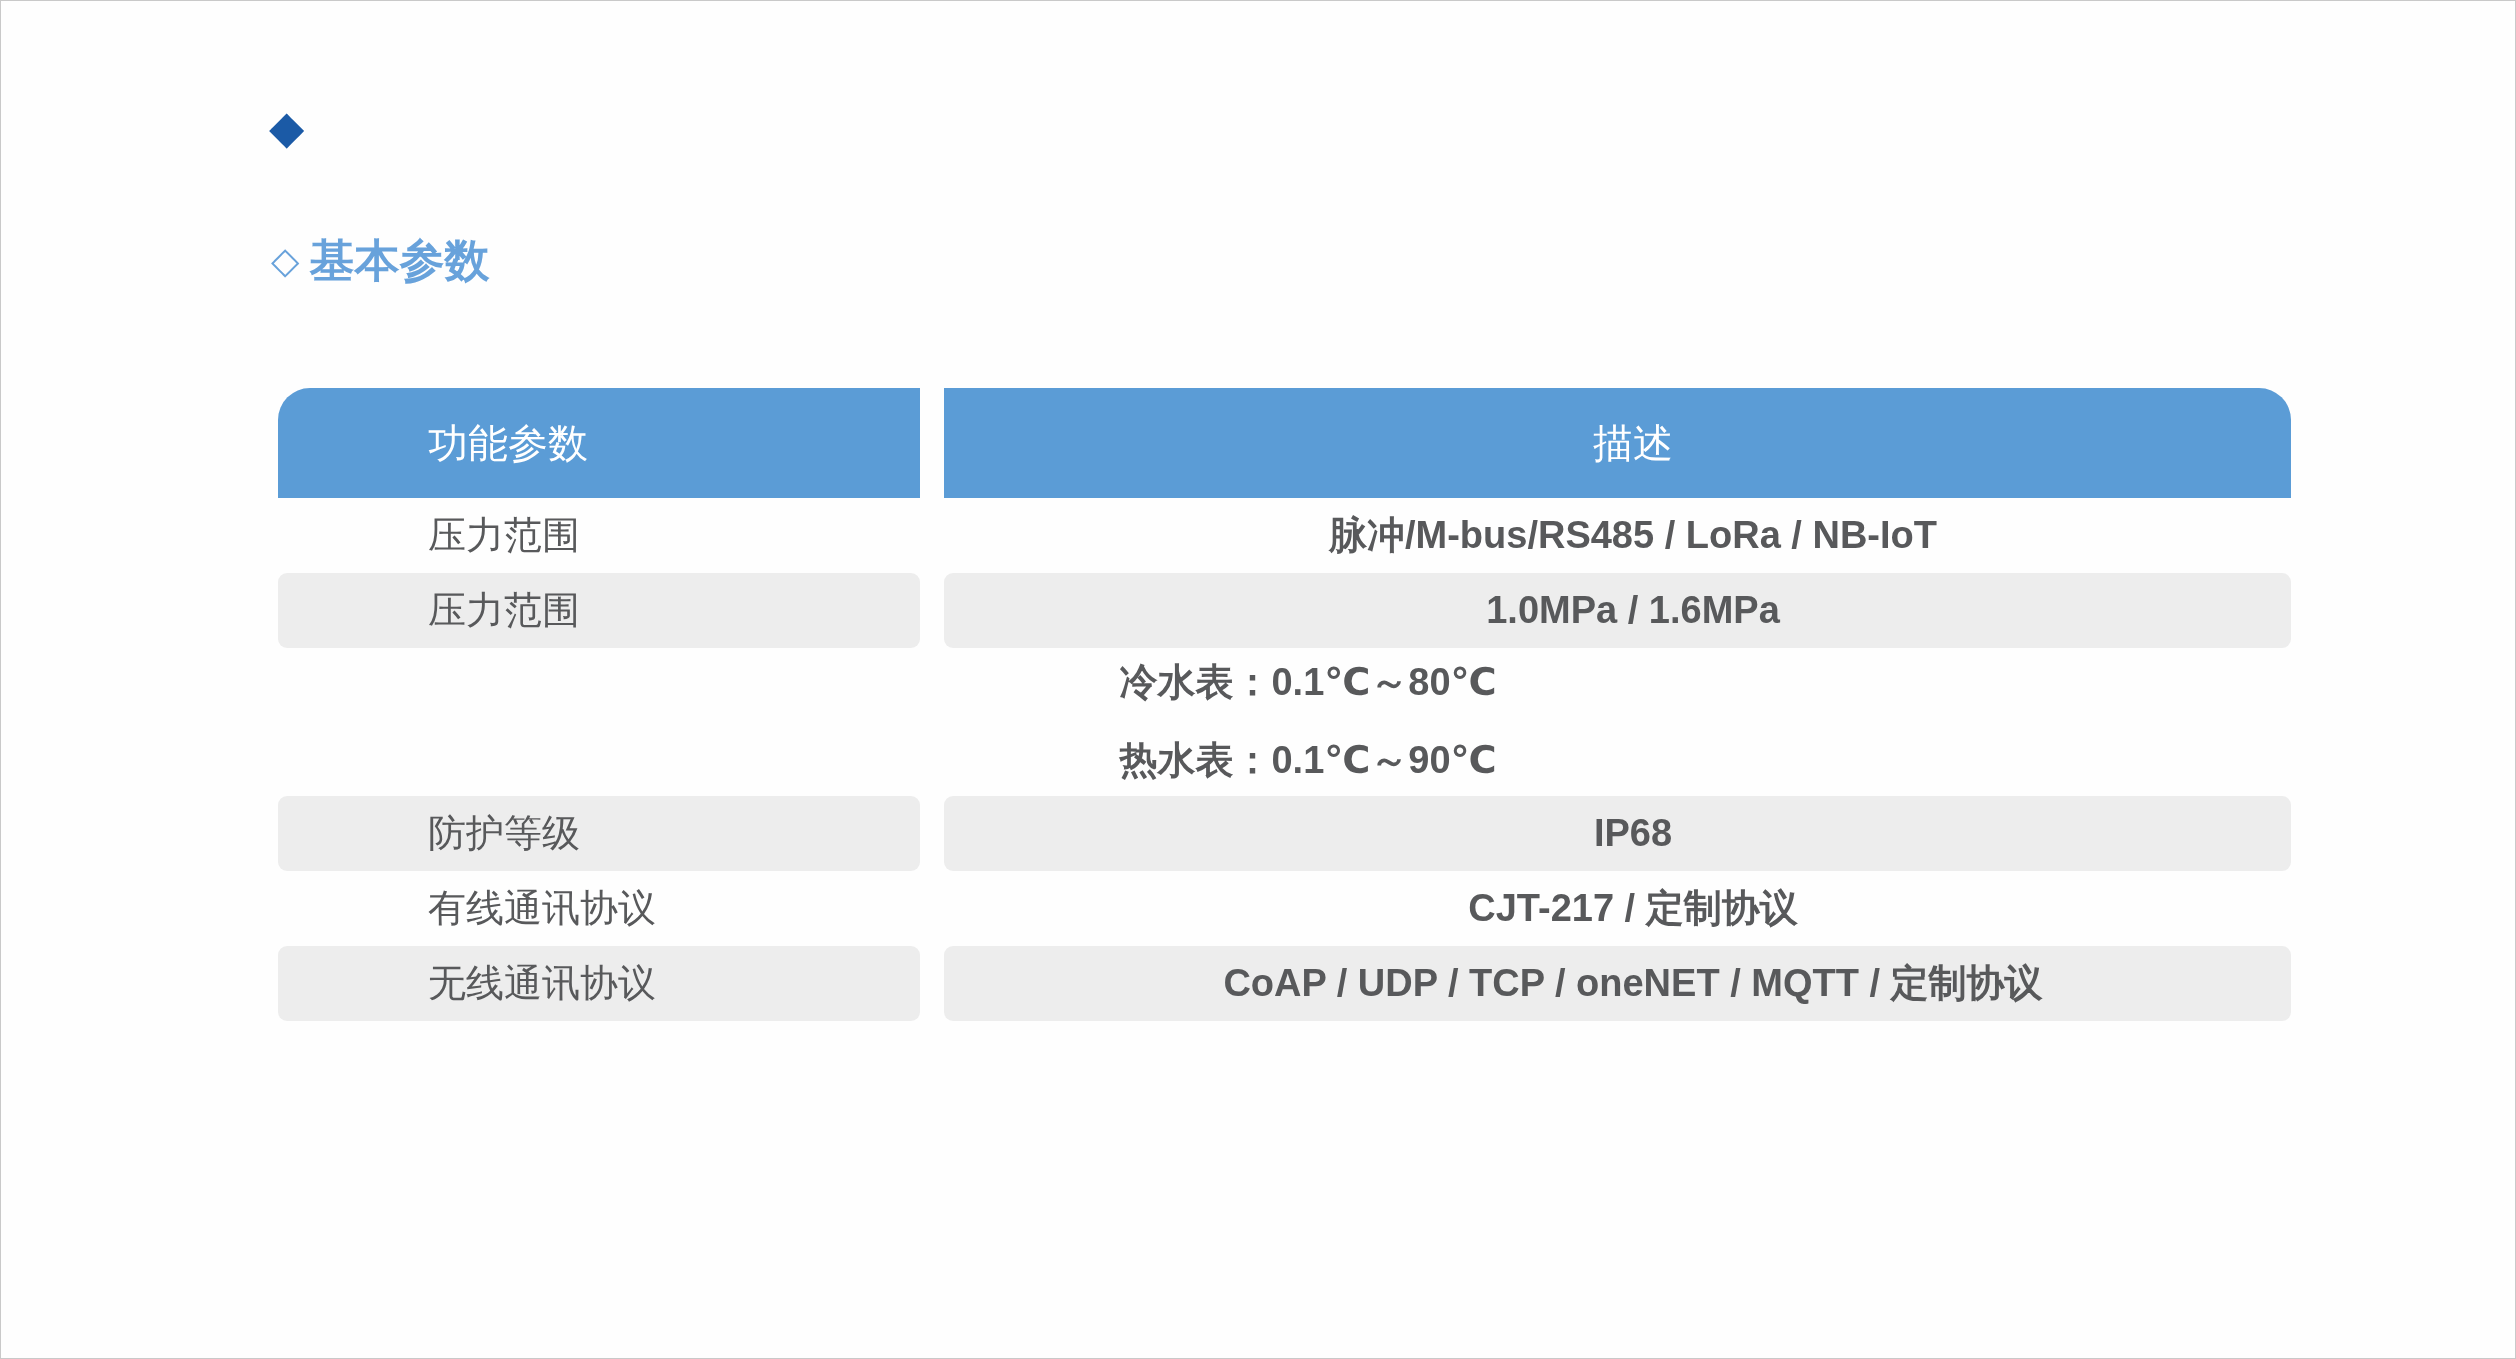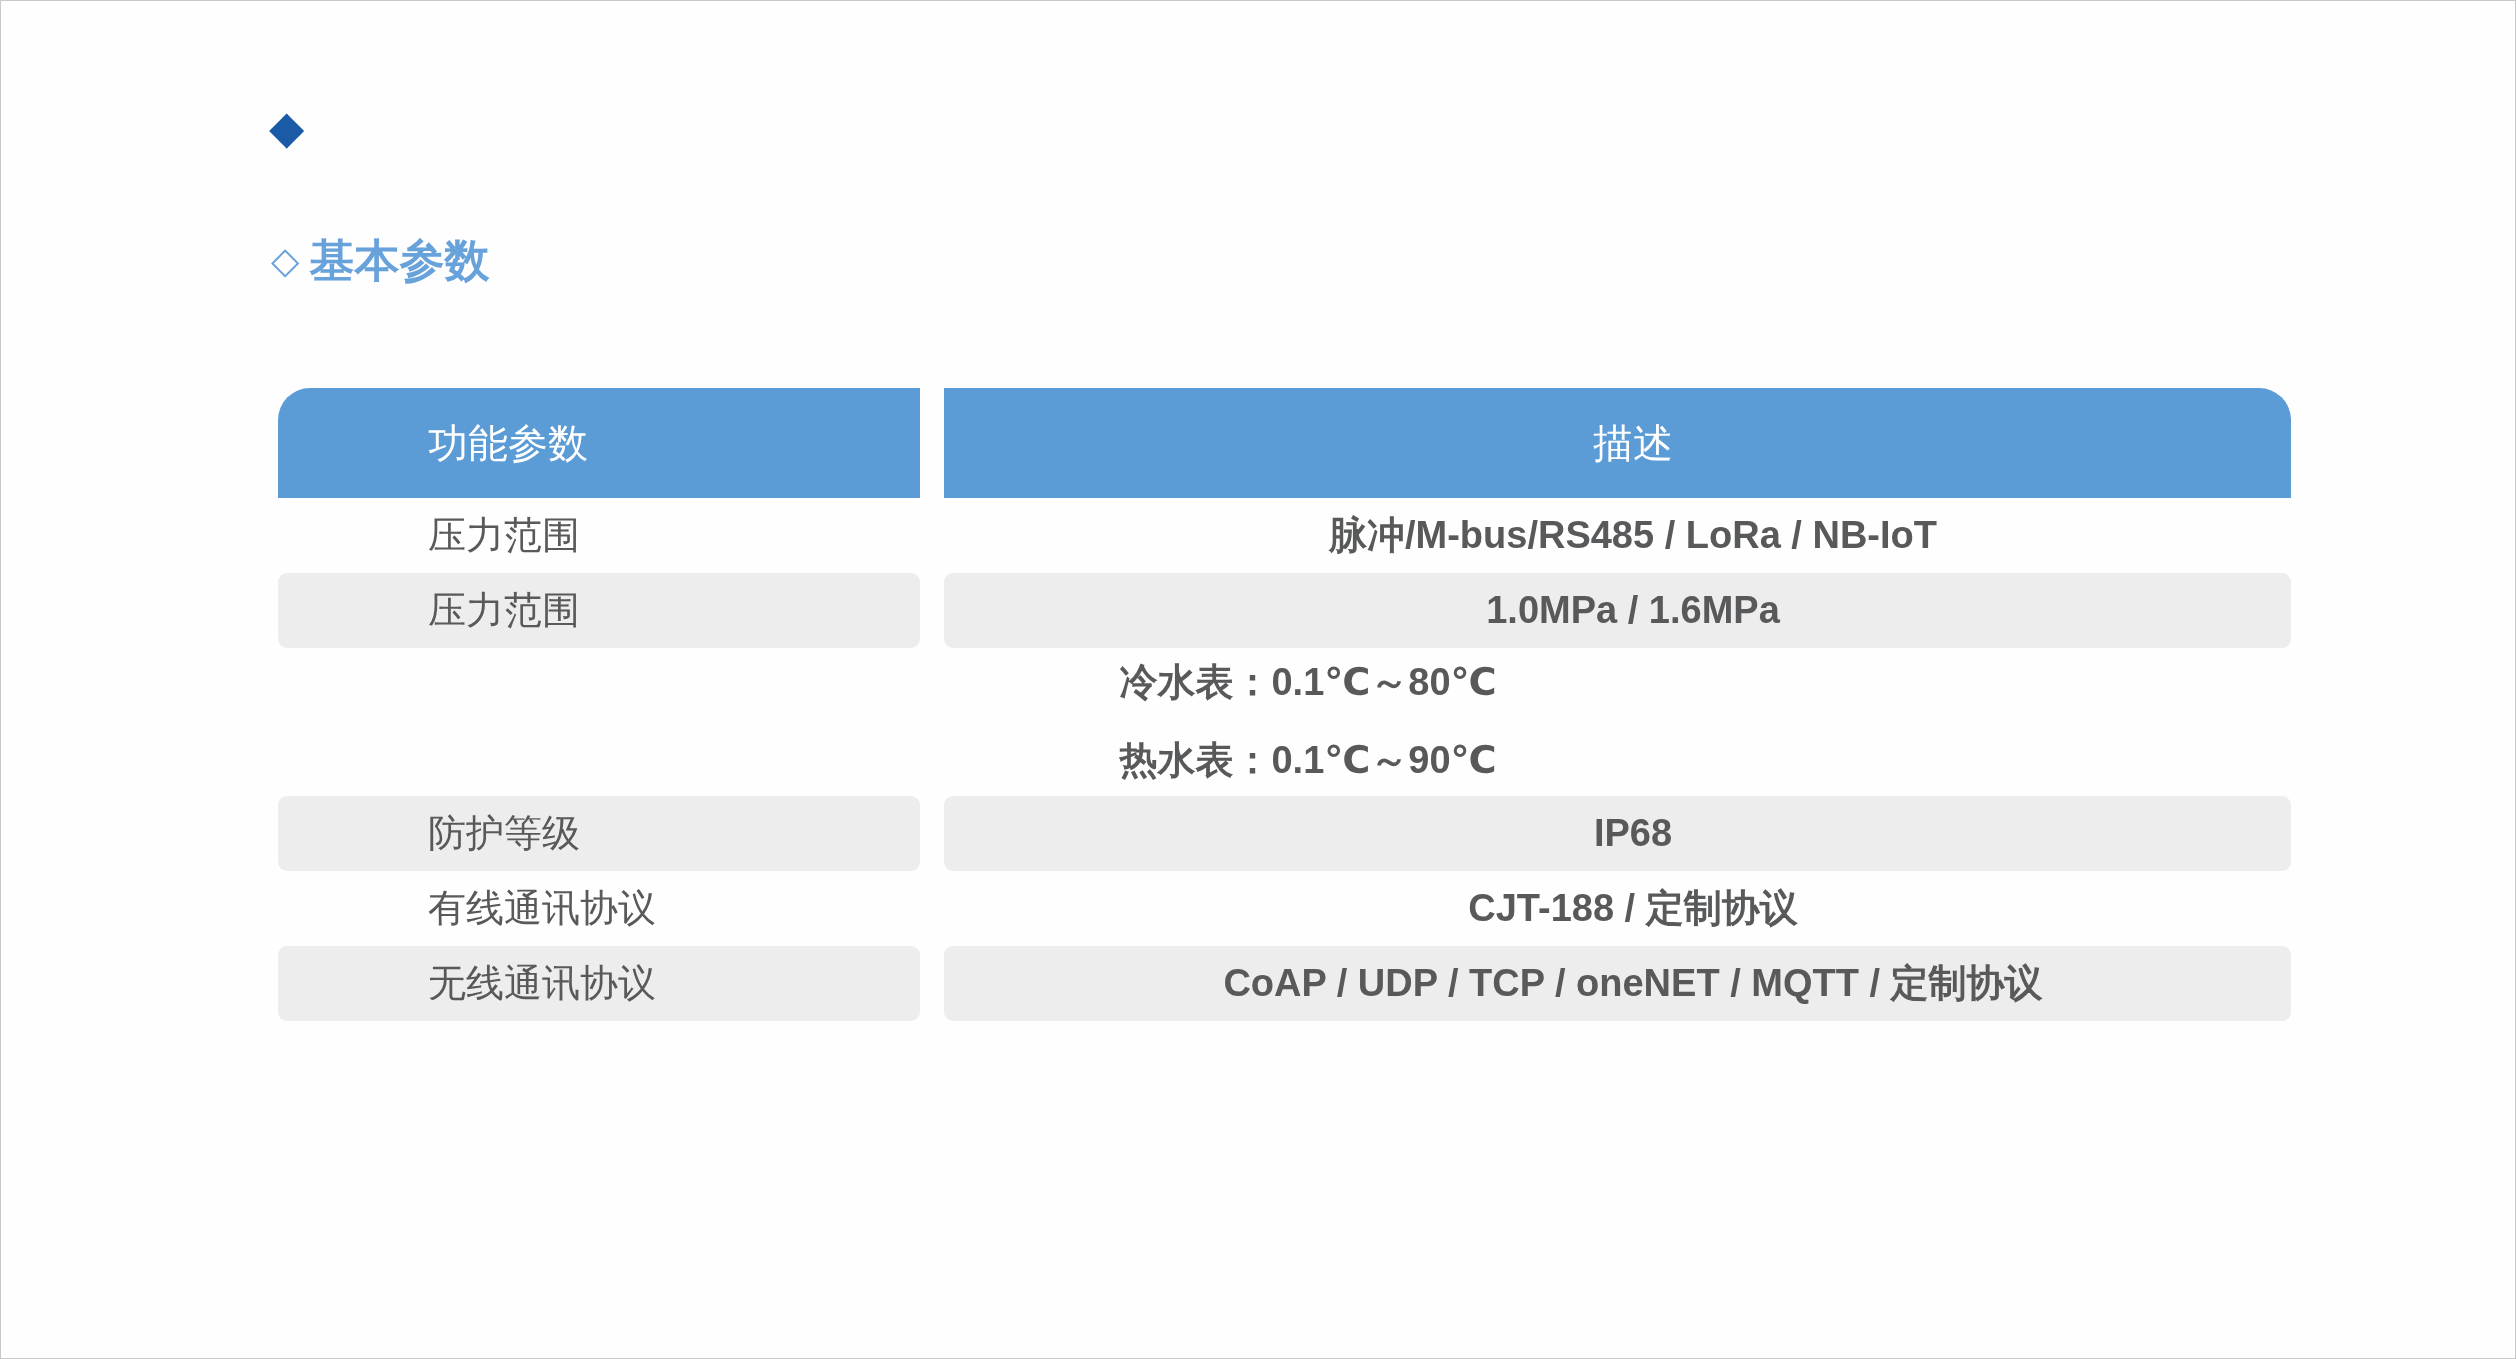--- a/index.html
+++ b/index.html
@@ -168,21 +168,21 @@
       <div class="cell-gap"></div>
       <div class="cell-value">
         <div class="value-line">IP68</div>
       </div>
     </div>
 
     <div class="tr tr-data">
       <div class="cell-param">有线通讯协议</div>
       <div class="cell-gap"></div>
       <div class="cell-value">
-        <div class="value-line">CJT-188 / 定制协议</div>
+        <div class="value-line">CJT-217 / 定制协议</div>
       </div>
     </div>
 
     <div class="tr tr-data alt">
       <div class="cell-param">无线通讯协议</div>
       <div class="cell-gap"></div>
       <div class="cell-value">
         <div class="value-line">CoAP / UDP / TCP / oneNET / MQTT / 定制协议</div>
       </div>
     </div>

